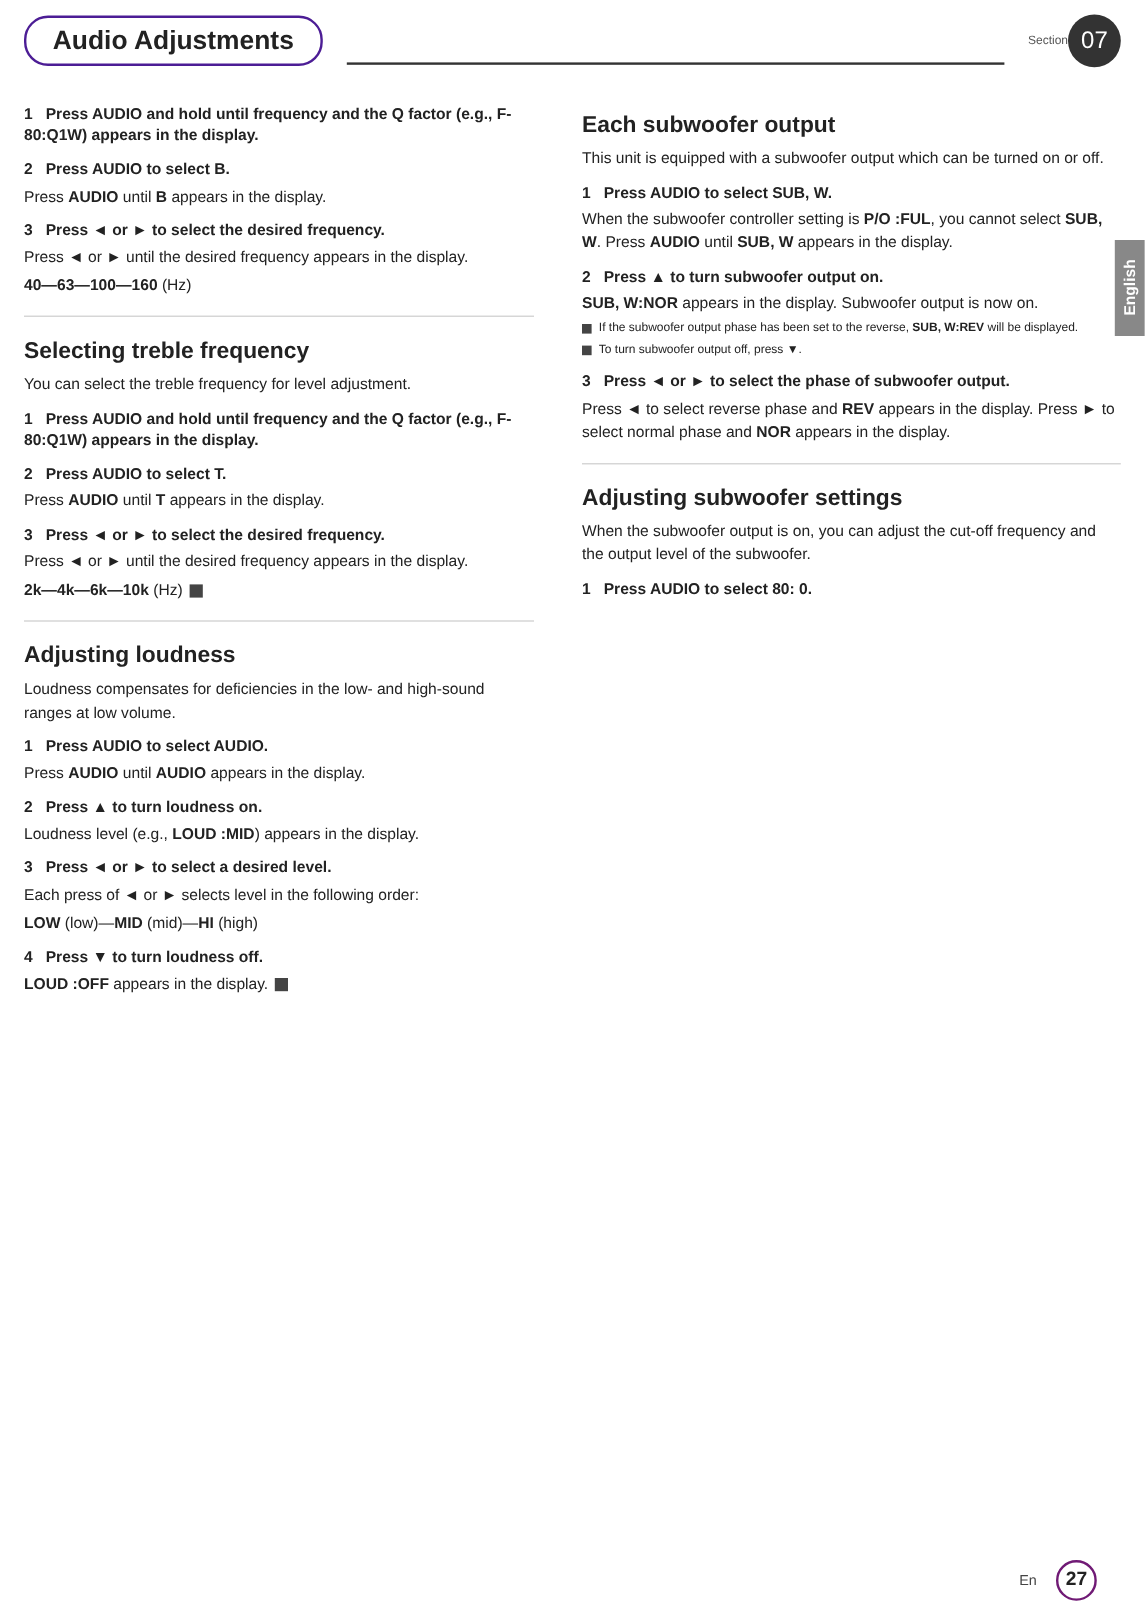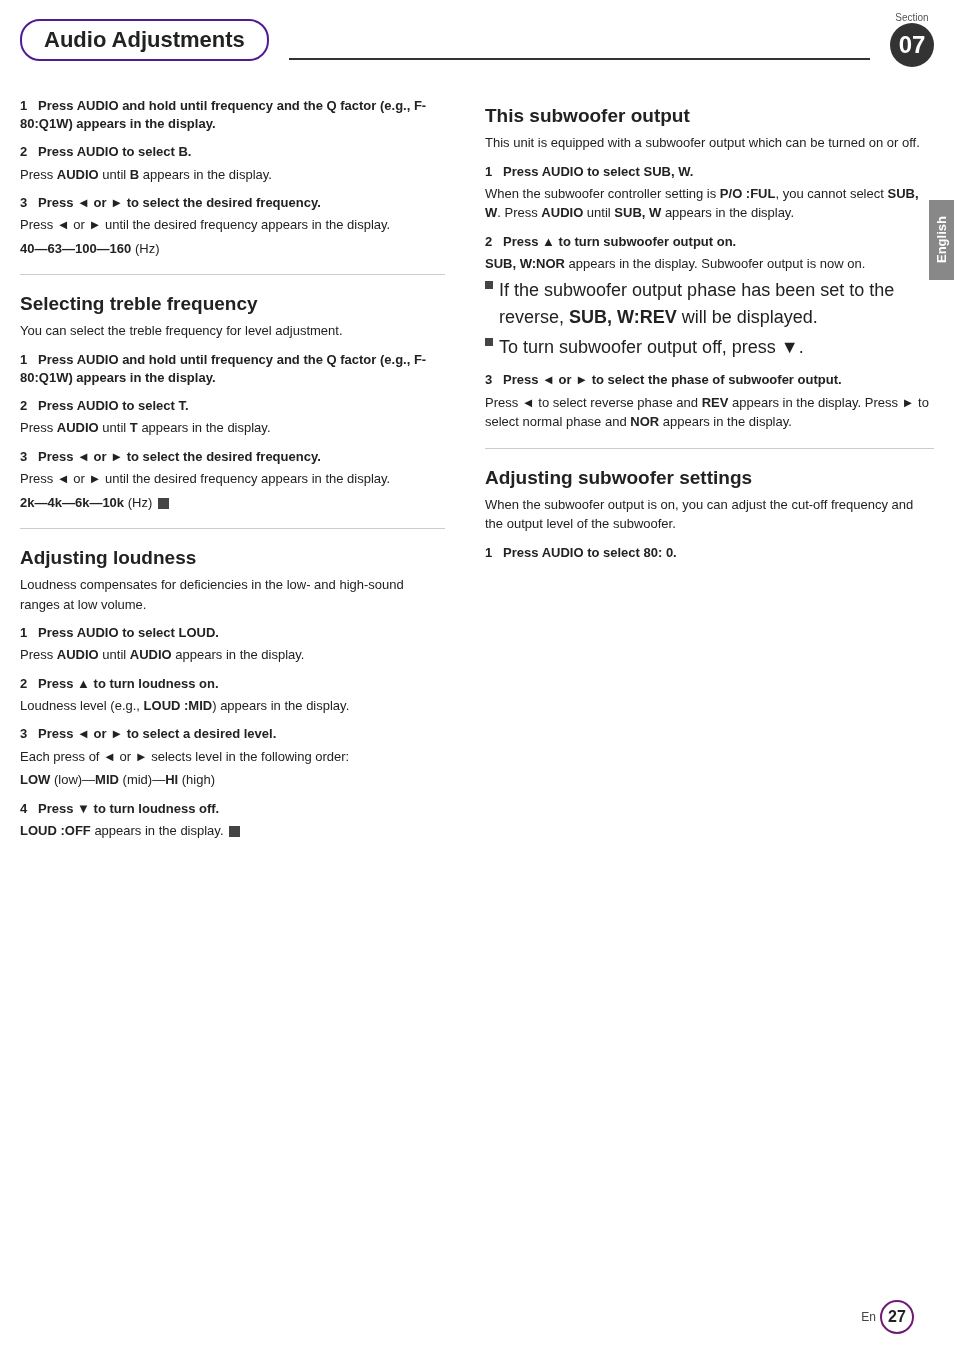--- a/index.html
+++ b/index.html
@@ -31,32 +31,32 @@
     .header-center {
       flex: 1;
       margin: 0 20px;
       border-bottom: 2px solid #333;
       height: 30px;
       position: relative;
       top: 5px;
     }
     .section-badge {
       display: flex;
-      flex-direction: column;
+      flex-direction: row;
       align-items: center;
     }
     .section-label {
       font-size: 10px;
       color: #555;
     }
     .section-number {
       background: #333;
       color: #fff;
-      font-size: 24px;
-      font-weight: bold;
+      font-size: 20px;
+      font-weight: normal;
       width: 44px;
       height: 44px;
       border-radius: 50%;
       display: flex;
       align-items: center;
       justify-content: center;
     }
 
     
     .english-sidebar {
@@ -90,21 +90,21 @@
       padding-left: 10px;
     }
 
     
     .footer {
       position: absolute;
       bottom: 18px;
       right: 40px;
       display: flex;
       align-items: center;
-      gap: 4px;
+      gap: 16px;
       font-size: 12px;
     }
     .footer-en {
       font-size: 12px;
       color: #444;
     }
     .footer-page {
       border: 2px solid #701a75;
       border-radius: 50%;
       width: 34px;
@@ -138,21 +138,21 @@
     .step-body {
       font-size: 13px;
       line-height: 1.5;
       margin-bottom: 4px;
     }
     b { font-weight: bold; }
     .bullet-item {
       display: flex;
       align-items: flex-start;
       gap: 6px;
-      font-size: 18px;
+      font-size: 10px;
       line-height: 1.5;
       margin-bottom: 3px;
     }
     .bullet-square {
       width: 8px;
       height: 8px;
       background: #444;
       flex-shrink: 0;
       margin-top: 4px;
     }
@@ -214,40 +214,40 @@
       <div class="step-body">Press ◄ or ► until the desired frequency appears in the display.</div>
       <div class="step-body"><b>2k—4k—6k—10k</b> (Hz) <span class="small-square"></span></div>
     </div>
 
     <hr class="divider">
 
     <div>
       <div class="section-heading">Adjusting loudness</div>
       <div class="section-intro">Loudness compensates for deficiencies in the low- and high-sound ranges at low volume.</div>
 
-      <div class="step-heading">1 &nbsp; Press <b>AUDIO</b> to select <b>LOUD.</b></div>
+      <div class="step-heading">1 &nbsp; Press <b>AUDIO</b> to select <b>AUDIO.</b></div>
       <div class="step-body">Press <b>AUDIO</b> until <b>AUDIO</b> appears in the display.</div>
 
       <div class="step-heading">2 &nbsp; Press ▲ to turn loudness on.</div>
       <div class="step-body">Loudness level (e.g., <b>LOUD :MID</b>) appears in the display.</div>
 
       <div class="step-heading">3 &nbsp; Press ◄ or ► to select a desired level.</div>
       <div class="step-body">Each press of ◄ or ► selects level in the following order:</div>
       <div class="step-body"><b>LOW</b> (low)—<b>MID</b> (mid)—<b>HI</b> (high)</div>
 
       <div class="step-heading">4 &nbsp; Press ▼ to turn loudness off.</div>
       <div class="step-body"><b>LOUD :OFF</b> appears in the display. <span class="small-square"></span></div>
     </div>
 
   </div>
 
   <div class="col-right">
 
     <div>
-      <div class="section-heading">This subwoofer output</div>
+      <div class="section-heading">Each subwoofer output</div>
       <div class="section-intro">This unit is equipped with a subwoofer output which can be turned on or off.</div>
 
       <div class="step-heading">1 &nbsp; Press <b>AUDIO</b> to select <b>SUB, W.</b></div>
       <div class="step-body">When the subwoofer controller setting is <b>P/O :FUL</b>, you cannot select <b>SUB, W</b>. Press <b>AUDIO</b> until <b>SUB, W</b> appears in the display.</div>
 
       <div class="step-heading">2 &nbsp; Press ▲ to turn subwoofer output on.</div>
       <div class="step-body"><b>SUB, W:NOR</b> appears in the display. Subwoofer output is now on.</div>
 
       <div class="bullet-item">
         <span class="bullet-square"></span>

